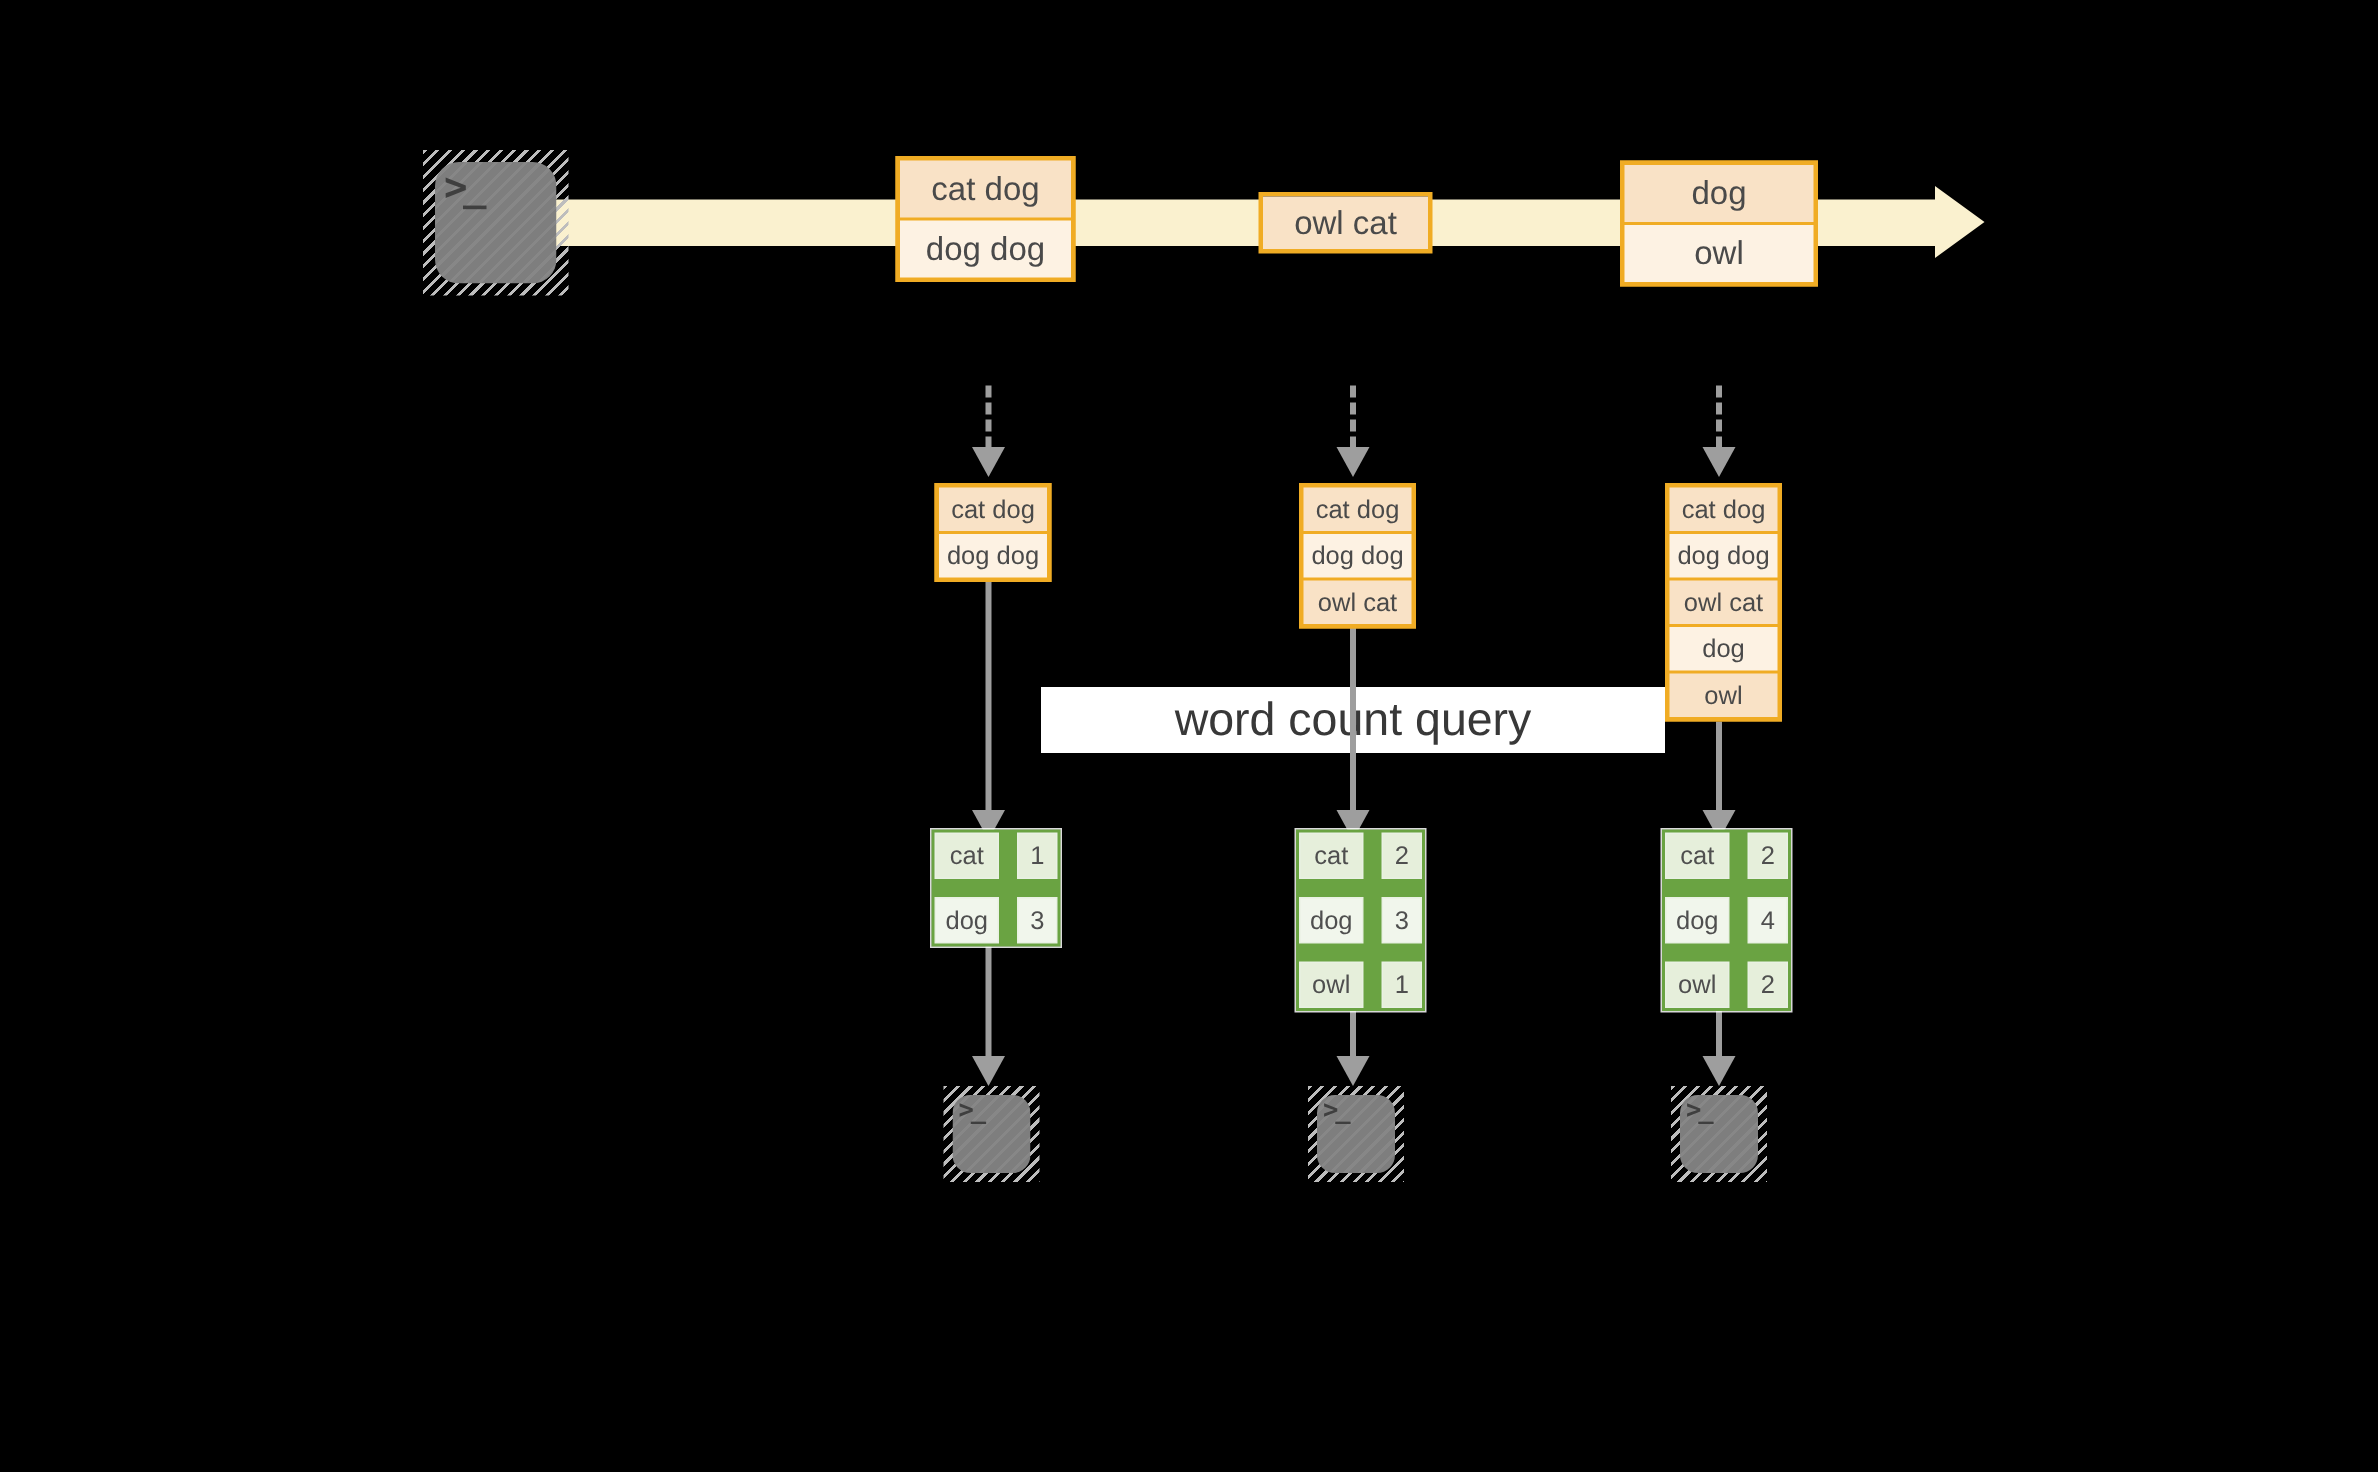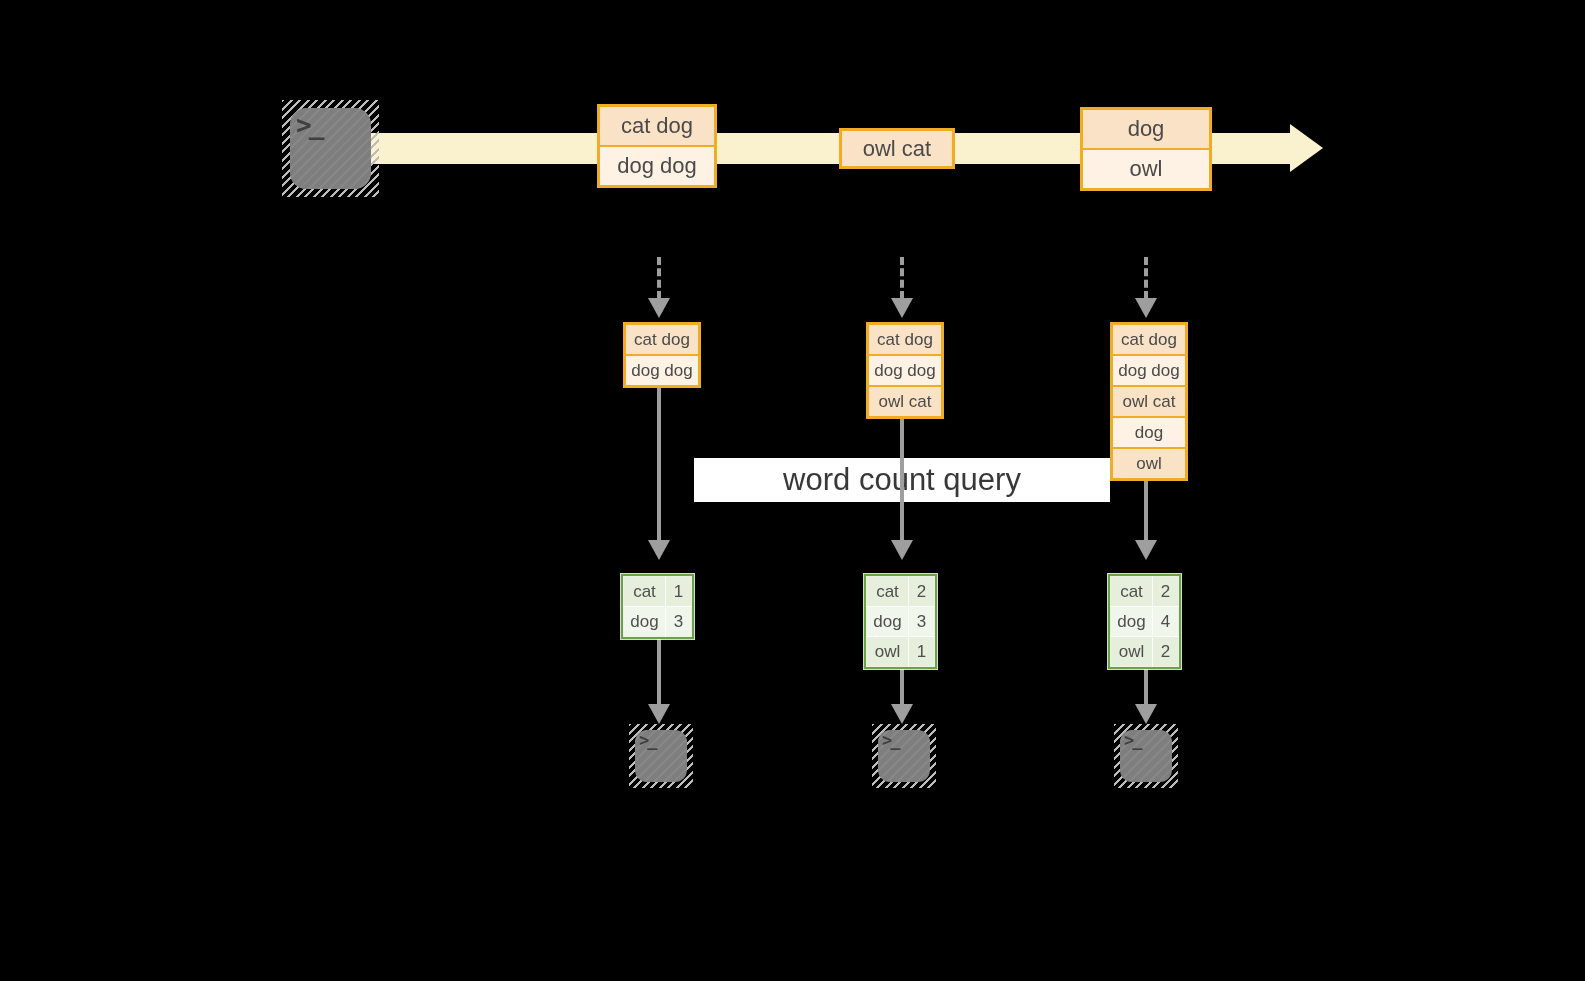--- a/index.html
+++ b/index.html
@@ -68,21 +68,21 @@
   .stack .cell:nth-child(odd){background:#f9e2c6;}
   .stack .cell:nth-child(even){background:#fdf2e3;}
   
   .queryband{
     position:absolute;left:694px;top:458px;width:416px;height:44px;background:#ffffff;
     display:flex;align-items:center;justify-content:center;z-index:1;
   }
   .queryband span{color:#383838;font-size:31px;}
   
   .wc{
-    position:absolute;top:574px;display:grid;grid-template-columns:41px 25px;gap:1px;
+    position:absolute;top:553px;display:grid;grid-template-columns:41px 25px;gap:14px;
     background:#6aa342;border:3px solid #6aa342;outline:1px solid rgba(255,255,255,0.85);
     z-index:3;
   }
   .wc .wcell{
     height:29px;display:flex;align-items:center;justify-content:center;
     color:#4f4f4f;font-size:17px;box-shadow:0 0 0 1px rgba(255,255,255,0.85);
   }
   .wc .r1{background:#e6efdb;}
   .wc .r2{background:#f1f6ec;}
   .wc .r3{background:#e6efdb;}

